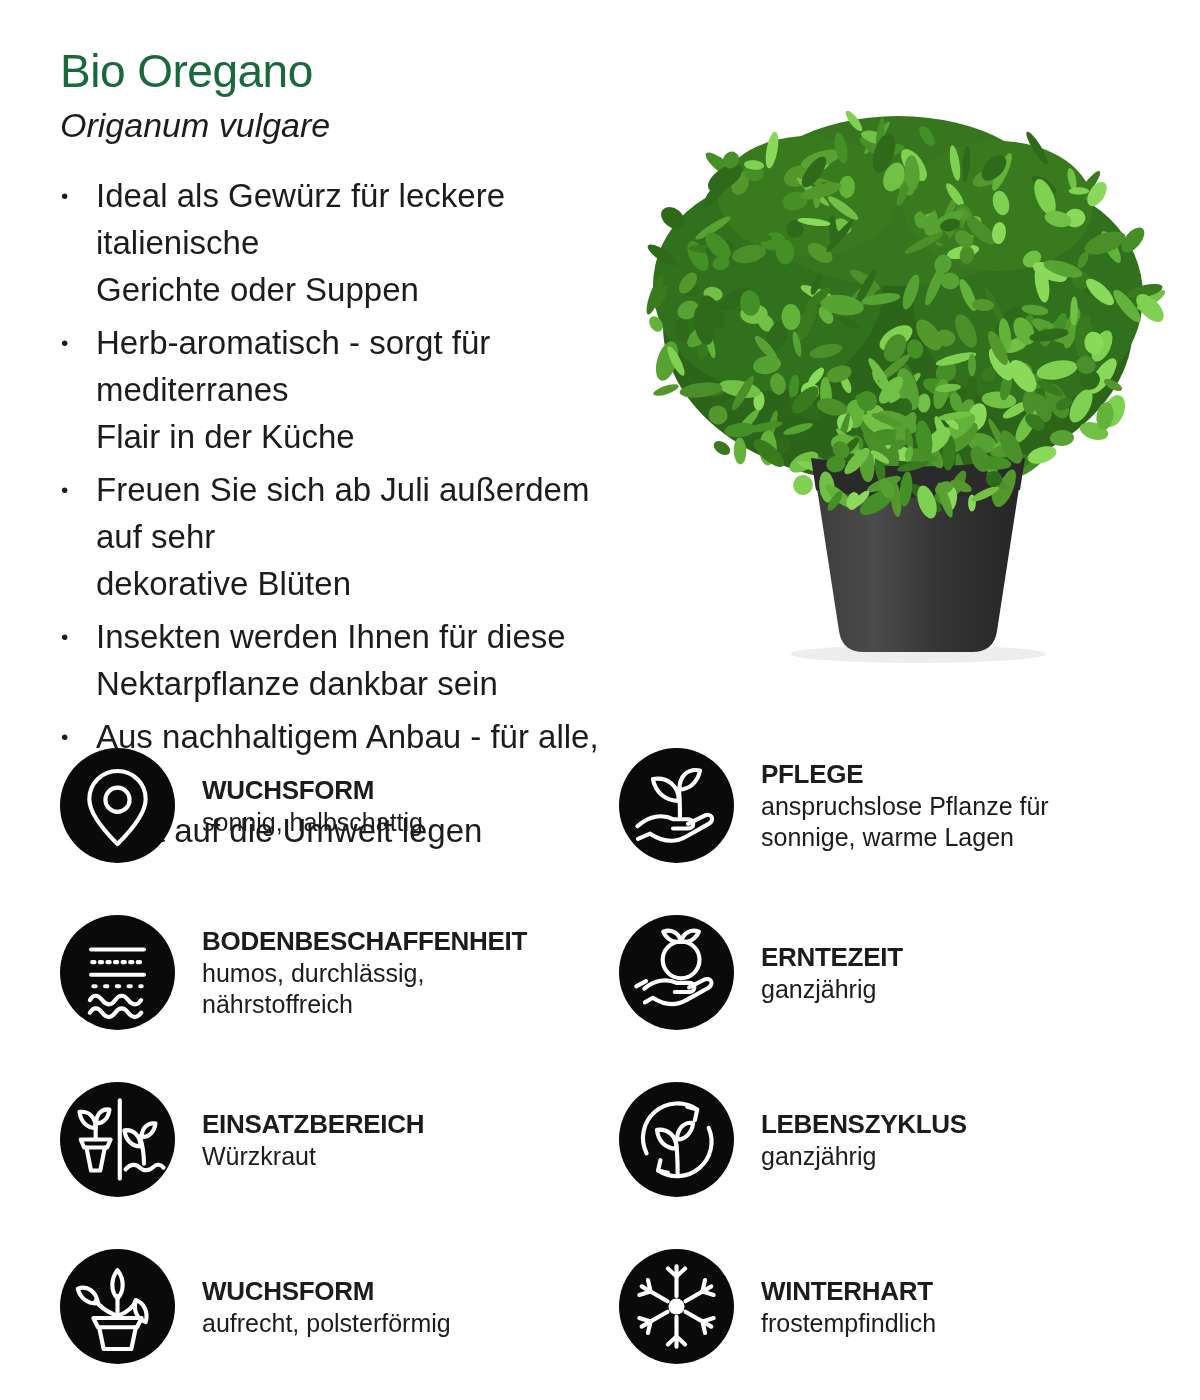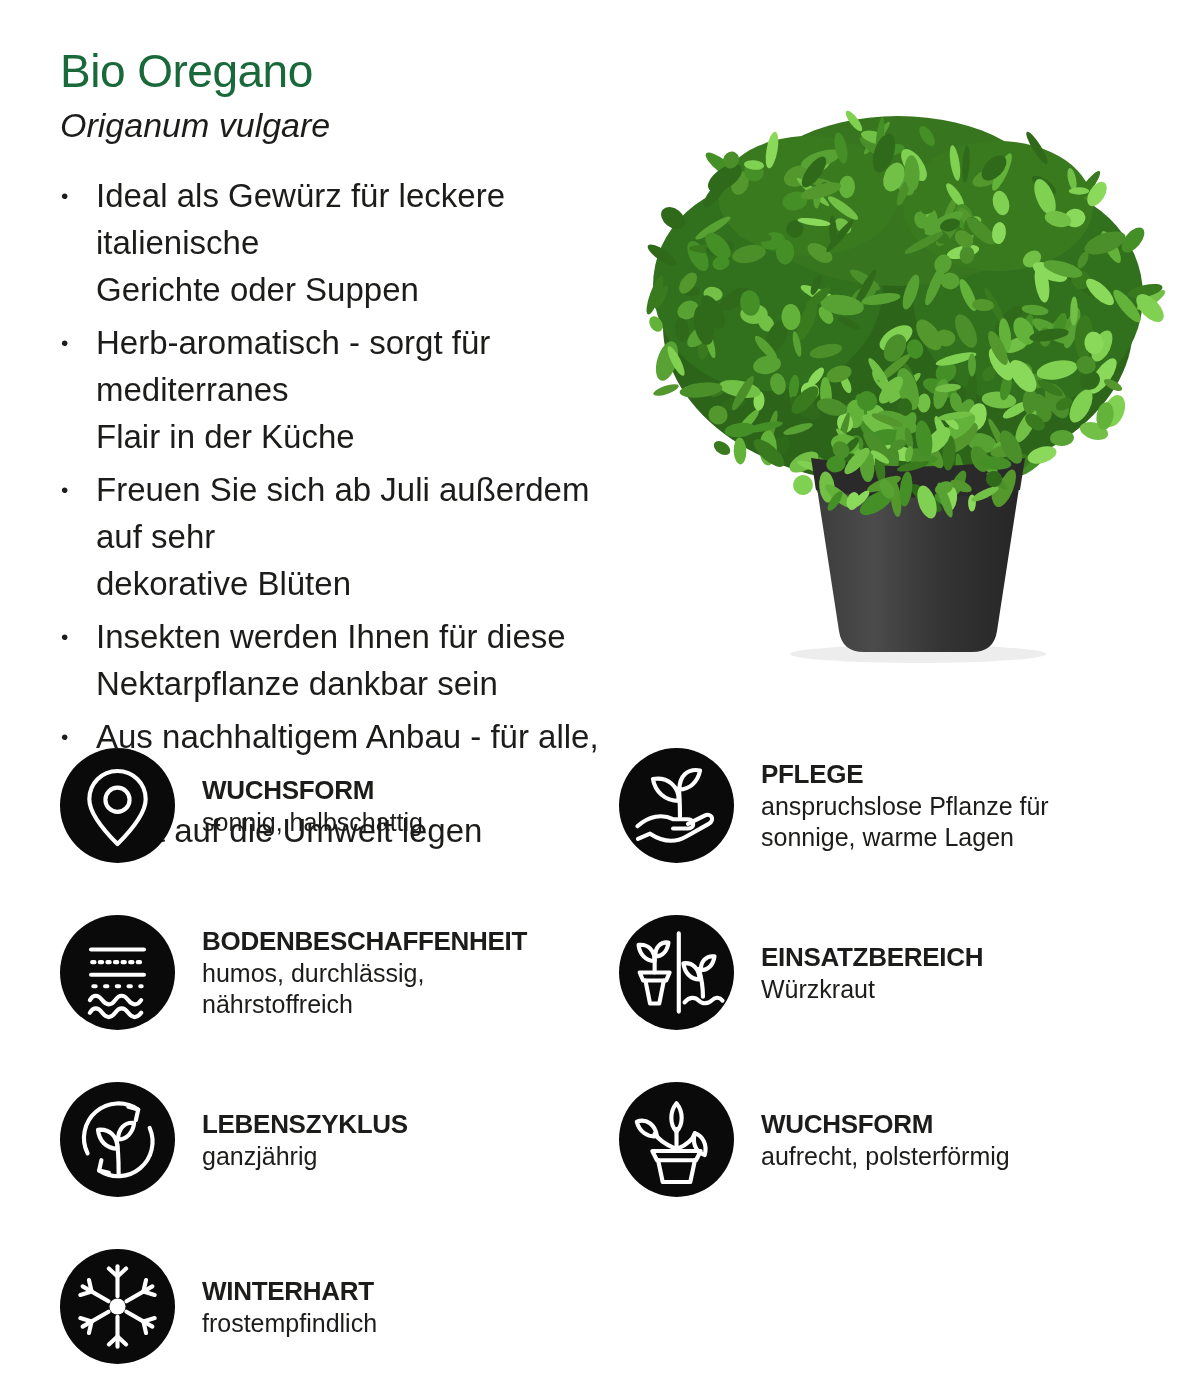--- a/index.html
+++ b/index.html
@@ -506,20 +506,36 @@
         <path d="M26 85 C29 80 33 80 36.7 85 C40.4 90 44.4 90 48 85 C51.6 80 55.6 80 59.3 85 C63 90 67 90 70.6 85" stroke-width="3.2"></path>
       </svg>
     </span>
     <div class="ftext">
       <div class="ftitle">BODENBESCHAFFENHEIT</div>
       <div class="fdesc">humos, durchlässig,
 nährstoffreich</div>
     </div>
   </div>
 
+  <div class="feature">
+    <span class="badge">
+      <svg viewBox="0 0 100 100">
+        <circle class="o" cx="54" cy="39" r="16"></circle>
+        <path d="M54 23 C52 15 45 12 38.5 14.5 C41.5 21.5 48 24.5 54 23 Z"></path>
+        <path d="M54 23 C56 15 63 12 69.5 14.5 C66.5 21.5 60 24.5 54 23 Z"></path>
+        <path d="M22 64 C31 56.5 41.5 55 50 59 L61 59 C67 59 67 67 61 67 L48.5 67"></path>
+        <path d="M61 63 L73.5 56.5 C79.5 53.5 83.5 59.5 77.5 63.5 L58.5 74 C48.5 79.5 38.5 78 29.5 72 L22.5 76"></path>
+        <path d="M15 62 L23.5 57.5"></path>
+      </svg>
+    </span>
+    <div class="ftext">
+      <div class="ftitle">ERNTEZEIT</div>
+      <div class="fdesc">ganzjährig</div>
+    </div>
+  </div>
 
   <div class="feature">
     <span class="badge">
       <svg viewBox="0 0 100 100">
         <path d="M52 16 V84" stroke-width="3.2"></path>
         <path d="M18 50 H44 L41 57 H21 Z"></path>
         <path d="M23 57 L27 77 H35 L39 57"></path>
         <path d="M31 50 V37"></path>
         <path d="M31 40 C23 40 18 34 17 26 C25.5 25 31 31 31 40 Z"></path>
         <path d="M31.5 36 C38 36 42 31 43 24 C36 23 31.5 28 31.5 36 Z"></path>

